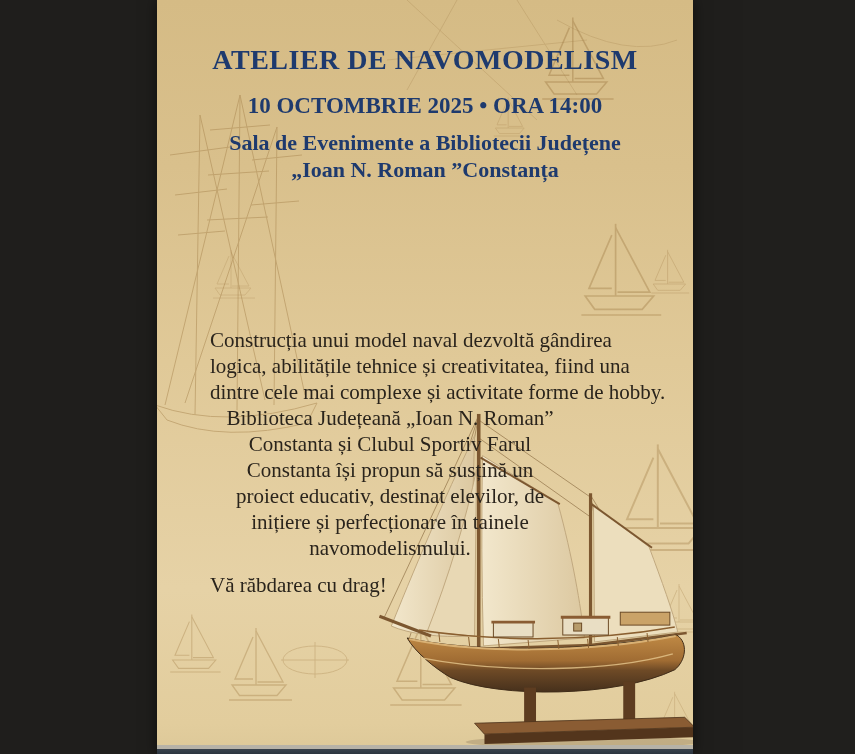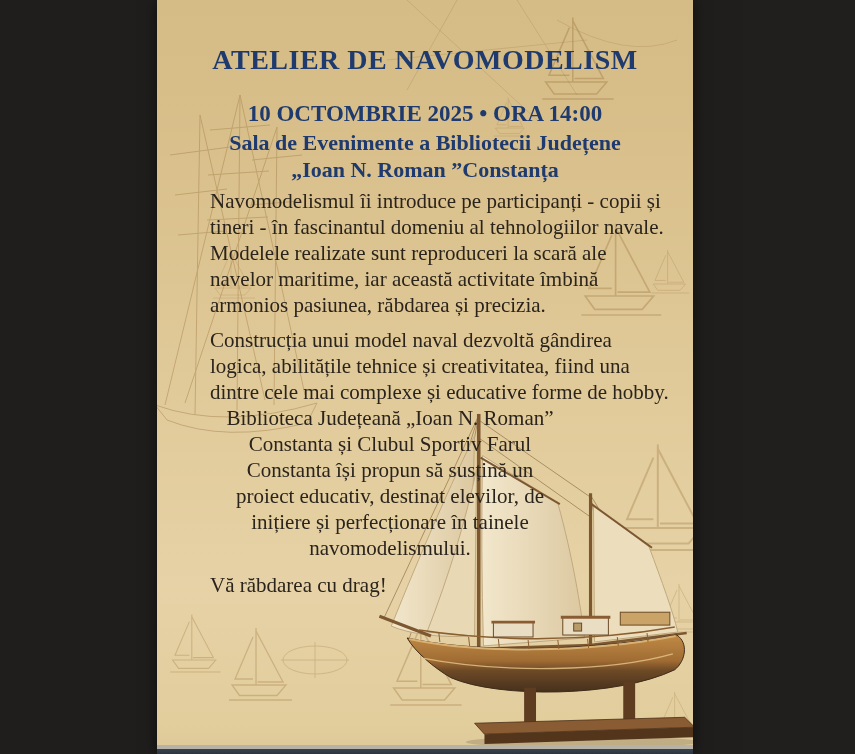--- a/index.html
+++ b/index.html
@@ -18,21 +18,21 @@
     overflow:hidden;
   }
   .sketch-layer{position:absolute;inset:0;pointer-events:none;}
   .txt{position:absolute;color:#2a241c;}
   .navy{color:#1e3a6e;font-weight:bold;}
   .title{
     left:0;right:0;top:44px;text-align:center;
     font-size:28px;letter-spacing:.5px;line-height:32px;
   }
   .dateline{
-    left:0;right:0;top:100px;text-align:center;
+    left:0;right:0;top:92px;text-align:center;
     font-size:23px;line-height:28px;
   }
   .venue{
     left:0;right:0;top:129px;text-align:center;
     font-size:22px;line-height:27px;white-space:pre-line;
   }
   .body-par{
     left:53px;width:460px;
     font-size:21px;line-height:26px;white-space:pre-line;
     z-index:3;
@@ -107,29 +107,24 @@
       </g>
     </svg>
 
     <div class="txt navy title">ATELIER DE NAVOMODELISM</div>
 
     <div class="txt navy dateline">10 OCTOMBRIE 2025 • ORA 14:00</div>
 
     <div class="txt navy venue">Sala de Evenimente a Bibliotecii Județene
 „Ioan N. Roman ”Constanța</div>
 
-    <div class="txt body-par p1">Navomodelismul îi introduce pe participanți - copii și
-tineri - în fascinantul domeniu al tehnologiilor navale.
-Modelele realizate sunt reproduceri la scară ale
-navelor maritime, iar această activitate îmbină
-armonios pasiunea, răbdarea și precizia.</div>
 
     <div class="txt body-par p2">Construcția unui model naval dezvoltă gândirea
 logica, abilitățile tehnice și creativitatea, fiind una
-dintre cele mai complexe și educative forme de hobby.</div>
+dintre cele mai complexe și activitate forme de hobby.</div>
 
     <div class="txt body-par p3">Biblioteca Județeană „Ioan N. Roman”
 Constanta și Clubul Sportiv Farul
 Constanta își propun să susțină un
 proiect educativ, destinat elevilor, de
 inițiere și perfecționare în tainele
 navomodelismului.</div>
 
     <div class="txt body-par closing">Vă răbdarea cu drag!</div>
 

